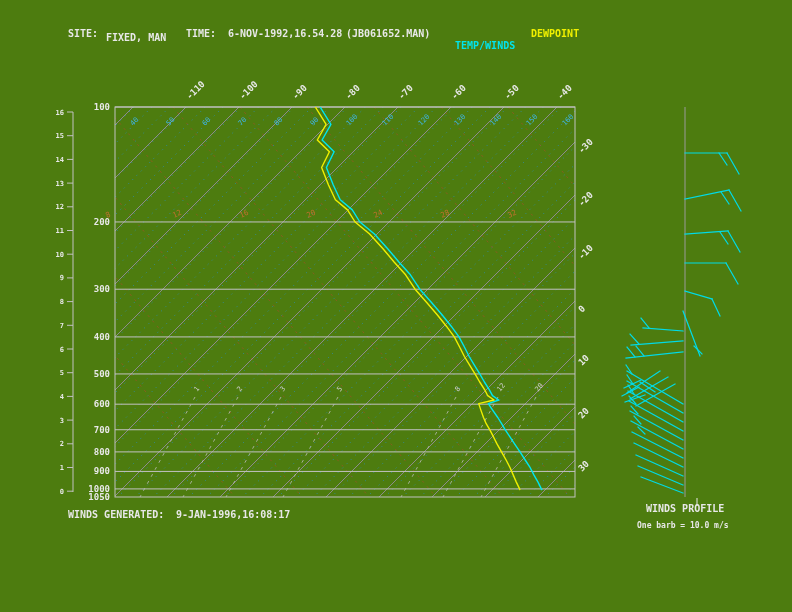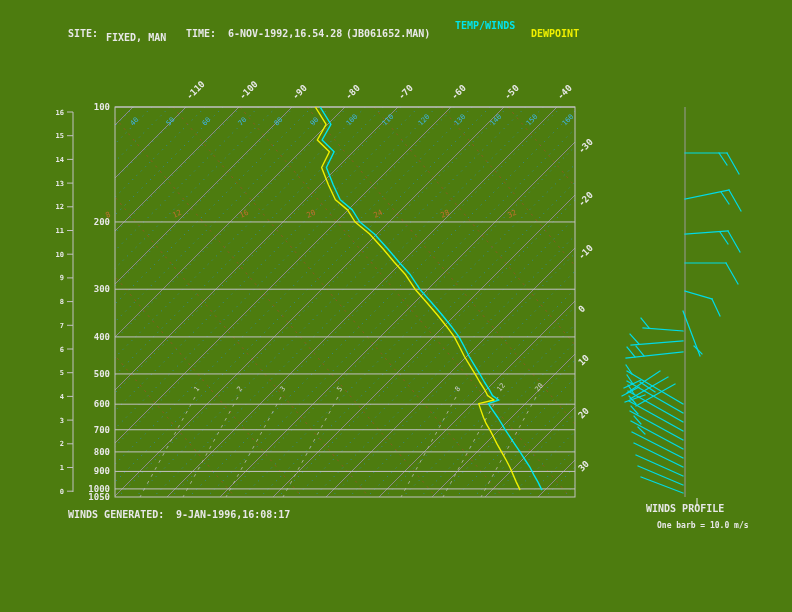--- a/index.html
+++ b/index.html
@@ -1,33 +1,33 @@
 <!DOCTYPE html>
 <html><head>
 <meta charset="utf-8">
 <style>
   html,body{margin:0;padding:0;background:#000;}
   #screen{position:relative;width:792px;height:612px;background:#4d7c0f;overflow:hidden;
           font-family:"DejaVu Sans Mono",monospace;}
   .txt{position:absolute;font-size:10px;font-weight:bold;color:#e8e8e8;white-space:pre;}
-  .small{font-size:8px;font-weight:bold;margin-left:20px;}
+  .small{font-size:8px;font-weight:bold;}
   .cyan{color:#00e5ee;}
   .yellow{color:#f0f000;text-align:center;}
   svg{position:absolute;left:0;top:0;}
 </style>
 </head>
 <body>
 <div id="screen">
 
 <span class="txt" style="left:68px;top:28px">SITE:</span>
 <span class="txt" style="left:106px;top:32px">FIXED, MAN</span>
 <span class="txt" style="left:186px;top:28px">TIME:</span>
 <span class="txt" style="left:228px;top:28px">6-NOV-1992,16.54.28</span>
 <span class="txt" style="left:346px;top:28px">(JB061652.MAN)</span>
-<span class="txt cyan" style="left:455px;top:20px">TEMP/WINDS</span>
+<span class="txt cyan" style="left:455px;top:40px">TEMP/WINDS</span>
 <span class="txt yellow" style="left:531px;top:28px">DEWPOINT</span>
 
 <svg id="skewt" width="792" height="612">
       <defs>
         <clipPath id="plotclip">
           <rect x="115" y="107" width="460" height="390"></rect>
         </clipPath>
       </defs>
       <g>
         <line x1="134" y1="107" x2="-256" y2="497" stroke="#2a8fc0" stroke-width="1" stroke-dasharray="1 5" clip-path="url(#plotclip)" opacity="0.85"></line>

